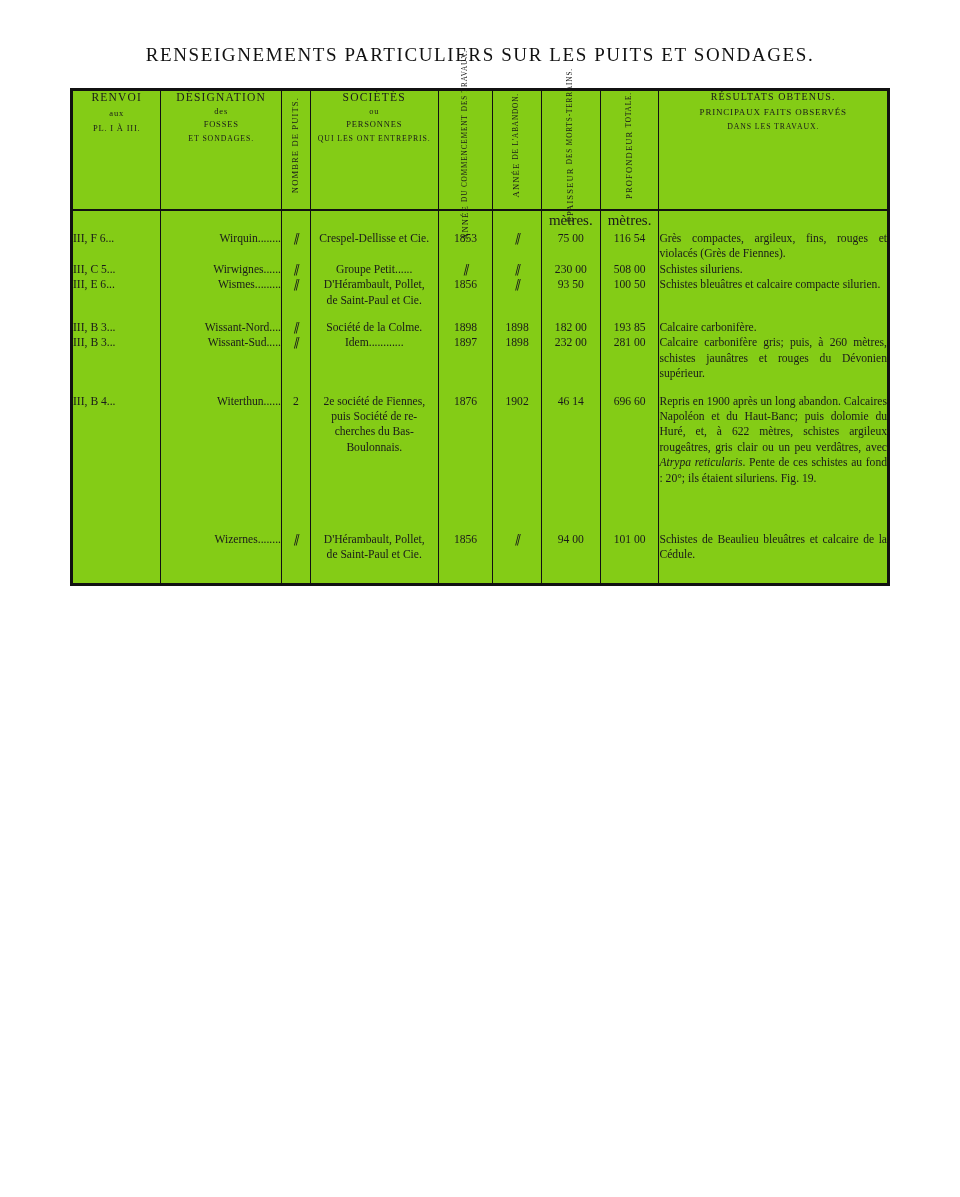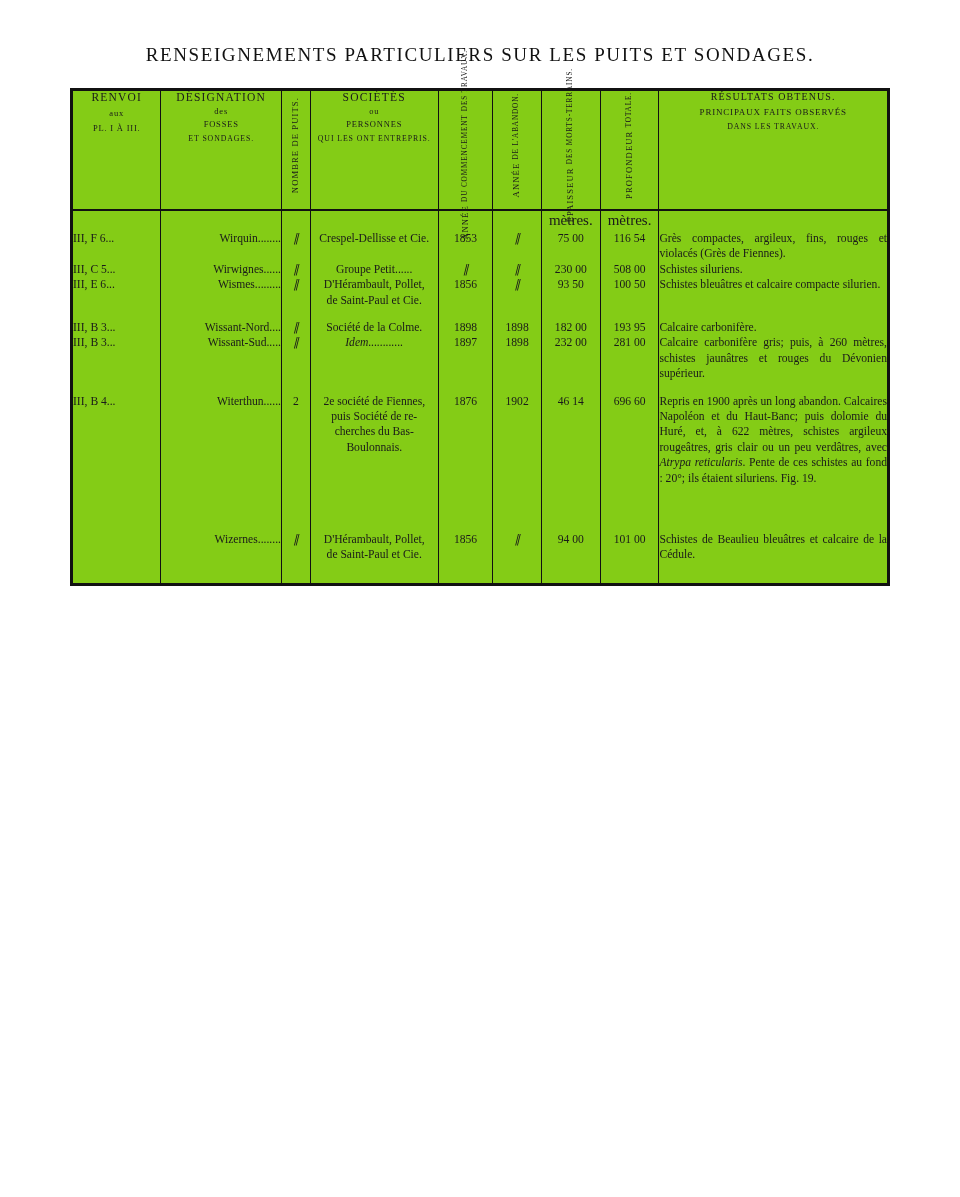--- a/index.html
+++ b/index.html
@@ -119,21 +119,21 @@
     padding: 1px 4px 1px 4px;
   }
   td.renvoi   { text-align: left;   padding-left: 14px; white-space: nowrap; }
   td.desig    { text-align: right;   padding-left: 12px; }
   td.nombre   { text-align: center; font-style: italic; }
   td.soc      { text-align: center; }
   td.annee    { text-align: center; }
   td.num      { text-align: center; white-space: nowrap; }
   td.result   { text-align: left; padding-left: 6px; padding-right: 6px; }
   td.result.just { text-align: justify; }
-  .ital { font-style: italic; }
+  .ital { }
   .pad-top { padding-top: 14px; }
   .spacer-row td { height: 12px; border-bottom: none; }
 </style>
 </head>
 <body>
 
 <h1 class="page-title">RENSEIGNEMENTS PARTICULIERS SUR LES PUITS ET SONDAGES.</h1>
 
 <div class="table-wrap">
   <table class="main">
@@ -267,21 +267,21 @@
       </tr>
 
       <tr>
         <td class="renvoi">III, B 3...</td>
         <td class="desig">Wissant-Nord....</td>
         <td class="nombre">∥</td>
         <td class="soc">Société de la Colme.</td>
         <td class="annee">1898</td>
         <td class="annee">1898</td>
         <td class="num">182  00</td>
-        <td class="num">193  95</td>
+        <td class="num">193  85</td>
         <td class="result">Calcaire carbonifère.</td>
       </tr>
 
       <tr>
         <td class="renvoi">III, B 3...</td>
         <td class="desig">Wissant-Sud.....</td>
         <td class="nombre">∥</td>
         <td class="soc ital">Idem............</td>
         <td class="annee">1897</td>
         <td class="annee">1898</td>

